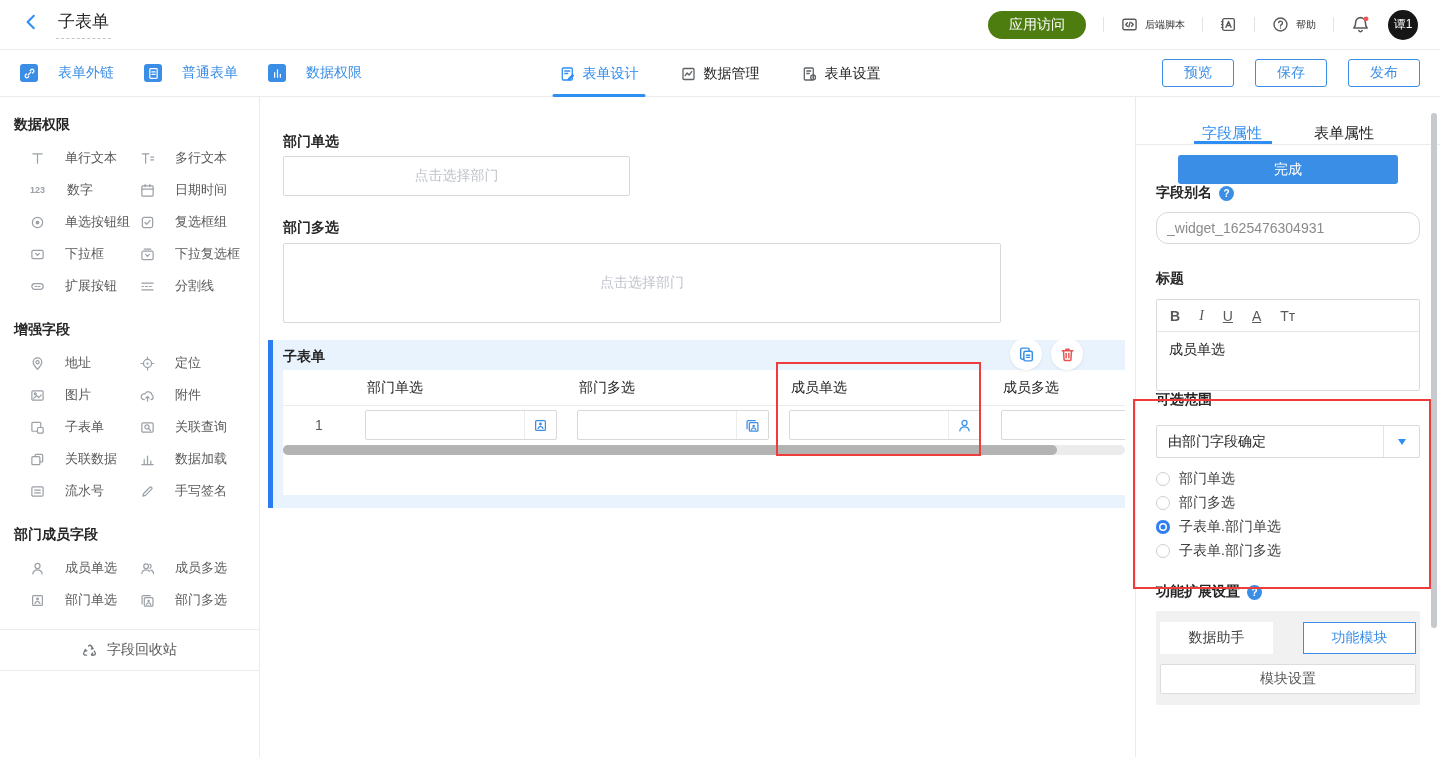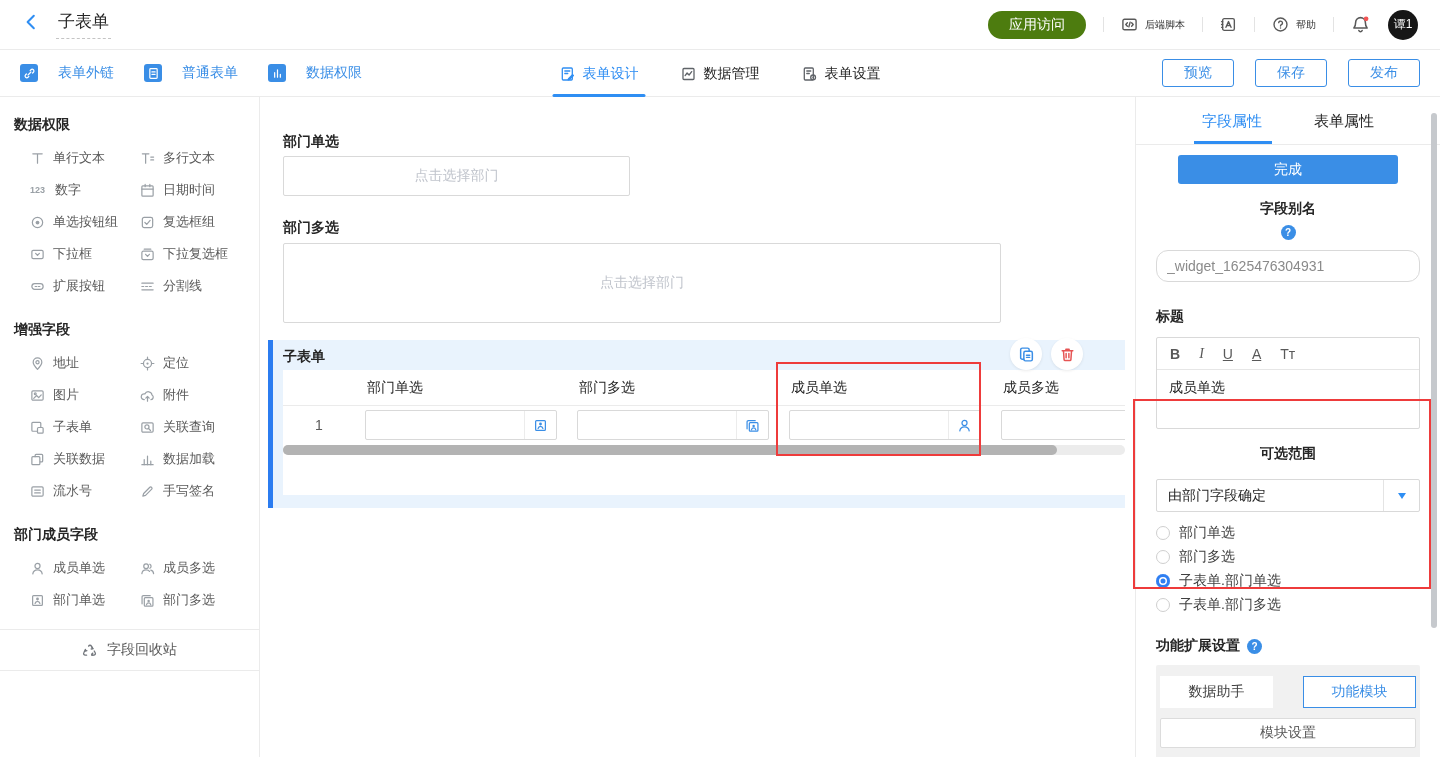--- a/index.html
+++ b/index.html
@@ -44,21 +44,21 @@
                          background:#2f8ef3; border-radius:2px; }
   .t-actions { margin-left:auto; display:flex; gap:21px; }
   .t-btn { width:72px; height:28px; background:#fff; border:1px solid #3a8ee6; border-radius:3px;
            color:#3a8ee6; font-size:14px; cursor:pointer; }
 
   
   #sidebar { position:absolute; left:0; top:97px; width:260px; height:660px; background:#fff;
              border-right:1px solid #ebebeb; }
   .sec-title { margin:19px 14px 8px; font-size:14px; font-weight:bold; color:#262626; }
   .fgrid { display:grid; grid-template-columns:110px 110px; padding-left:30px; }
-  .fld { display:flex; align-items:center; gap:8px; height:32px; font-size:13px; color:#595959; cursor:grab; }
+  .fld { display:flex; align-items:center; gap:20px; height:32px; font-size:13px; color:#595959; cursor:grab; }
   .fld svg.i { color:#9aa0a6; flex:none; }
   .num-ic { font-size:9px; font-weight:bold; color:#9aa0a6; letter-spacing:0; width:17px; }
   .recycle { margin-top:13px; height:42px; border-top:1px solid #ebebeb; border-bottom:1px solid #ebebeb;
              display:flex; align-items:center; justify-content:center; gap:9px; font-size:14px; color:#595959; cursor:pointer; }
   .recycle svg.i { width:16px; height:16px; color:#73777d; }
 
   
   #canvas { position:absolute; left:260px; top:97px; width:875px; height:660px; background:#fff; }
   .cv-label { position:absolute; font-size:14px; font-weight:bold; color:#262626; }
   .cv-box { position:absolute; border:1px solid #d9d9d9; border-radius:2px; background:#fff;
@@ -87,21 +87,21 @@
   .ci-icon { width:32px; border-left:1px solid #ececec; display:flex; align-items:center; justify-content:center;
              color:#3a8ee6; cursor:pointer; }
   .sf-scroll { height:12px; padding:1px 0; }
   .sf-track { height:10px; width:842px; background:#ececec; border-radius:5px; }
   .sf-thumb { height:10px; width:774px; background:#b3b3b3; border-radius:5px; cursor:grab; }
 
   
   #panel { position:absolute; left:1135px; top:97px; width:305px; height:660px; background:#fff;
            border-left:1px solid #ebebeb; }
   .p-tabs { position:relative; height:48px; border-bottom:1px solid #ebebeb; }
-  .p-tab { position:absolute; top:0; height:48px; line-height:48px; font-size:15px; cursor:pointer; }
+  .p-tab { position:absolute; top:12px; height:48px; line-height:48px; font-size:15px; cursor:pointer; }
   .p-tab.t1 { left:66px; color:#2f8ef3; }
   .p-tab.t2 { left:178px; color:#262626; }
   .p-underline { position:absolute; left:58px; bottom:0; width:78px; height:3px; background:#2f8ef3; }
   .p-body { padding:0 20px; position:relative; }
   .done-btn { display:block; margin:10px auto 0; width:220px; height:29px; background:#3a8ee6; color:#fff;
               font-size:14px; border:none; border-radius:3px; cursor:pointer; }
   .p-label { display:flex; align-items:center; gap:7px; font-size:14px; font-weight:bold; color:#262626; }
   .help-dot { width:15px; height:15px; border-radius:50%; background:#3a8ee6; color:#fff; font-size:10px;
               font-weight:bold; display:flex; align-items:center; justify-content:center; cursor:pointer; }
   .alias-input { margin-top:10px; width:100%; height:32px; border:1px solid #d9d9d9; border-radius:12px;
@@ -131,21 +131,21 @@
   .mod-btn { margin-top:10px; width:100%; height:30px; background:#fff; border:1px solid #dcdcdc; border-radius:2px;
              font-size:14px; color:#595959; cursor:pointer; }
   .p-scrollbar { position:absolute; right:3px; top:16px; width:6px; height:515px; background:#c6c9cd;
                  border-radius:3px; cursor:grab; }
 
   
   .hl { position:absolute; border:2px solid #ee3b3b; z-index:60; pointer-events:none; }
   #hl1 { left:776px; top:362px; width:205px; height:94px; }
   #hl2 { left:1133px; top:399px; width:298px; height:190px; }
 
-  .mt26 { margin-top:26px; } .mt16 { margin-top:16px;flex-direction:column; } .mt20 { margin-top:20px; }
+  .mt26 { margin-top:26px; } .mt16 { margin-top:0; } .mt20 { margin-top:20px; }
 </style>
 </head>
 <body>
 
 <svg width="0" height="0" style="position:absolute">
   <symbol id="s-chevl" viewBox="0 0 16 16">
       <path d="M10.5 2.5L5 8l5.5 5.5"></path>
     </symbol>
   <symbol id="s-link" viewBox="0 0 16 16">
       <path d="M6.2 9.8l3.6-3.6M8.8 4.4l1-1a2.1 2.1 0 0 1 3 3l-1 1M7.2 11.6l-1 1a2.1 2.1 0 0 1-3-3l1-1"></path>

